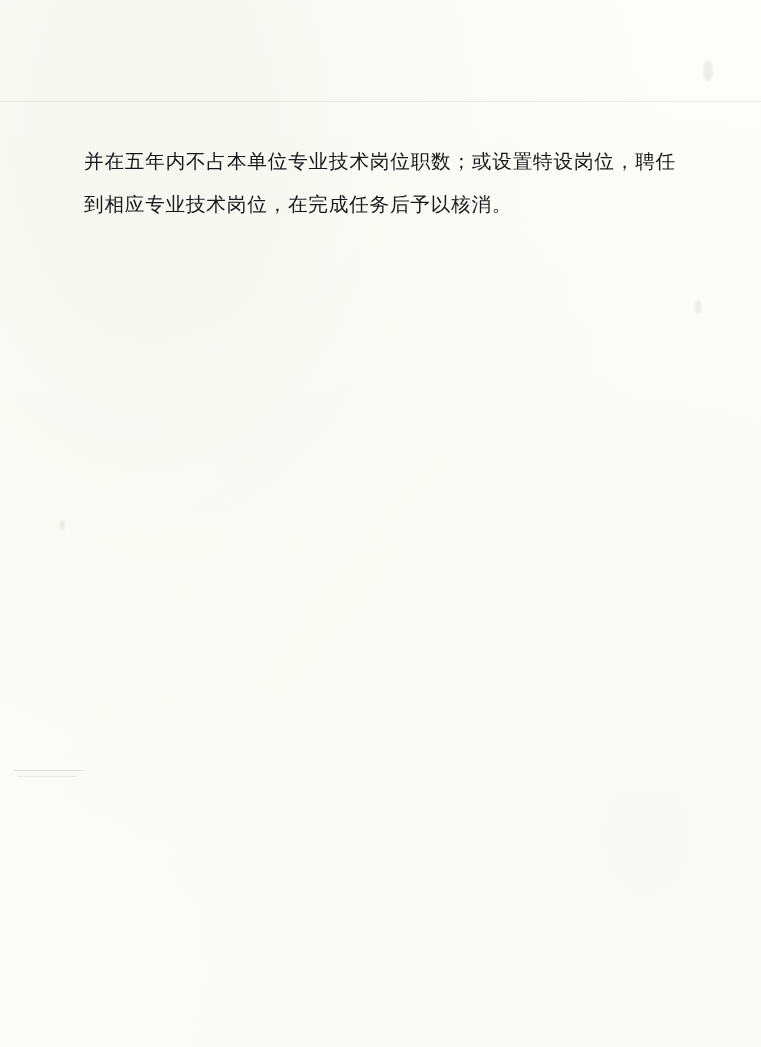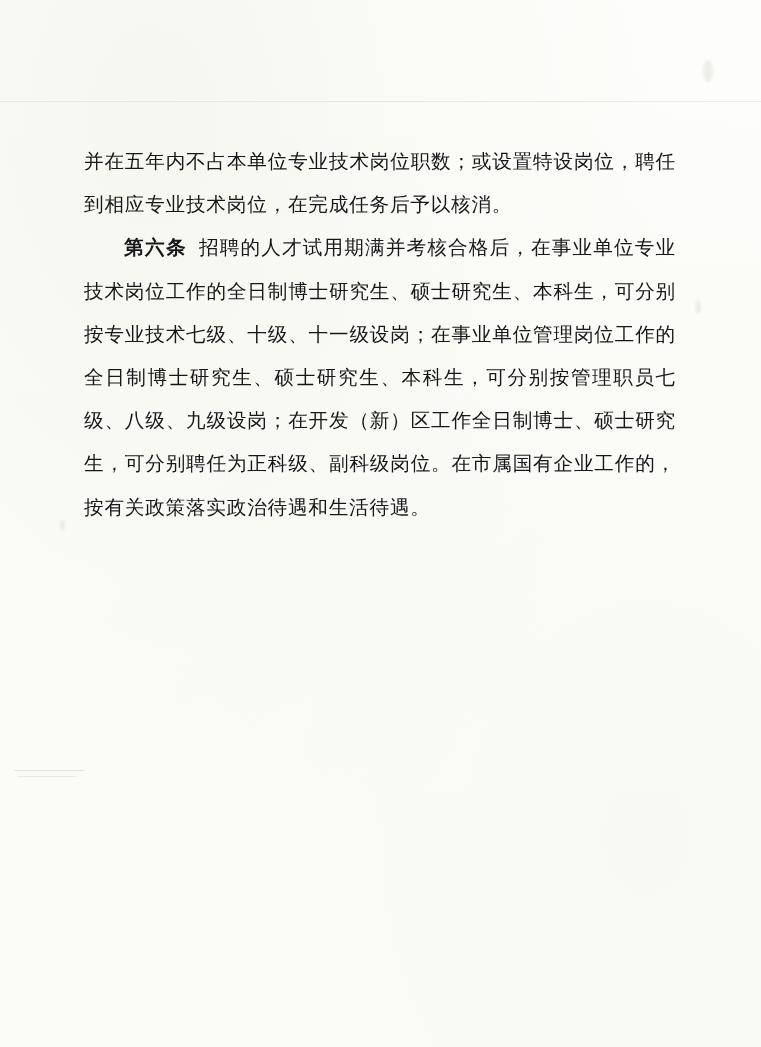--- a/index.html
+++ b/index.html
@@ -99,20 +99,17 @@
   <div class="smudge" style="left:703px; top:60px; width:10px; height:22px;"></div>
   <div class="smudge" style="left:695px; top:300px; width:6px; height:14px;"></div>
   <div class="smudge" style="left:60px; top:520px; width:5px; height:10px;"></div>
 
   <div id="doc-body">
 
     <p class="para">
       <span class="txt">并在五年内不占本单位专业技术岗位职数；或设置特设岗位，聘任到相应专业技术岗位，在完成任务后予以核消。</span>
     </p>
 
-    <p class="para indent">
-      <span class="art-label">第六条</span><span class="txt">招聘的人才试用期满并考核合格后，在事业单位专业技术岗位工作的全日制博士研究生、硕士研究生、本科生，可分别按专业技术七级、十级、十一级设岗；在事业单位管理岗位工作的全日制博士研究生、硕士研究生、本科生，可分别按管理职员七级、八级、九级设岗；在开发（新）区工作全日制博士、硕士研究生，可分别聘任为正科级、副科级岗位。在市属国有企业工作的，按有关政策落实政治待遇和生活待遇。</span>
-    </p>
 
 
 
   </div>
 </div>
 
 </body></html>

